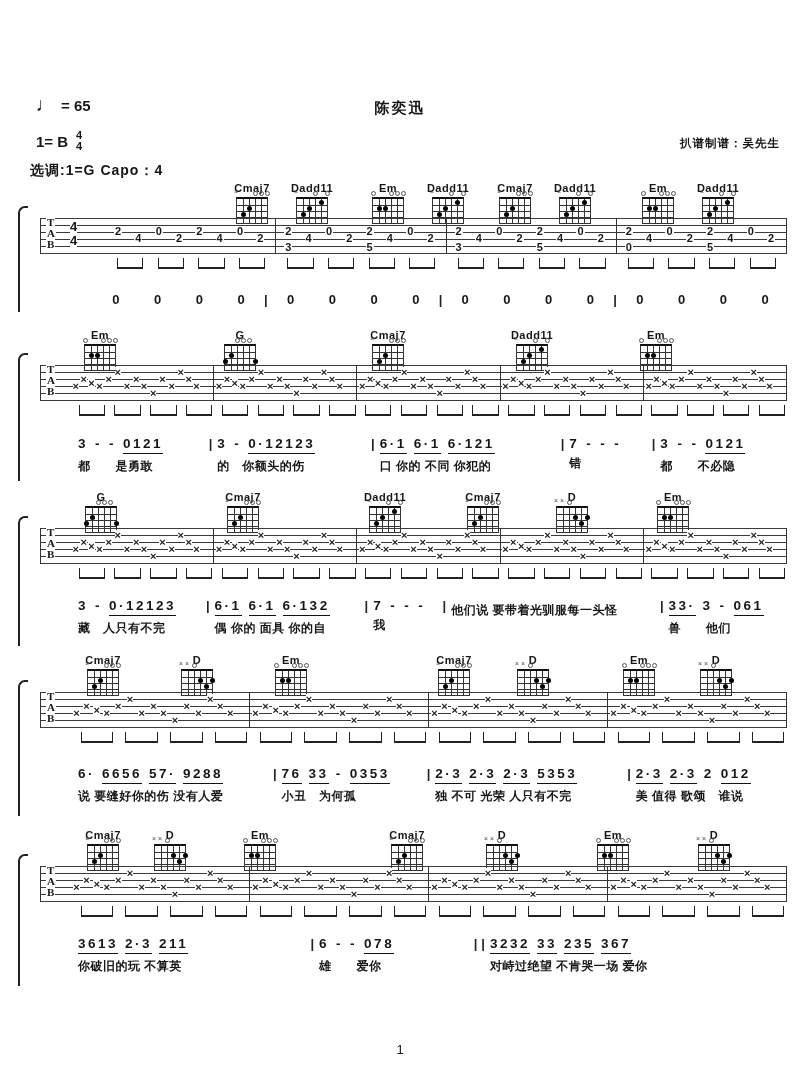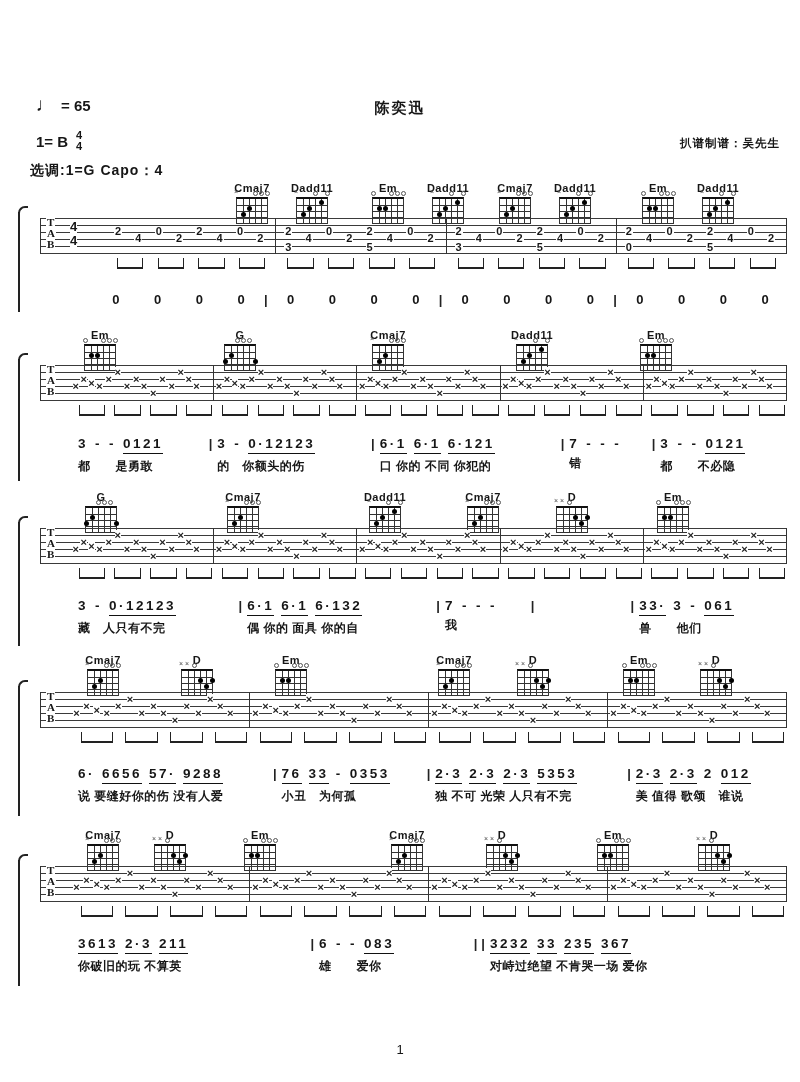--- a/index.html
+++ b/index.html
@@ -809,20 +809,21 @@
             <div class="jnotes">
               <div class="jgroup">7</div>
               <div class="jgroup">-</div>
               <div class="jgroup">-</div>
               <div class="jgroup">-</div>
             </div>
             <div class="jlyr">我</div>
           </div>
           <div class="jdiv">|</div>
           <div class="jmeas" style="flex-grow: 15;">
+            <div class="jlyr">他们说 要带着光驯服每一头怪</div>
           </div>
           <div class="jdiv">|</div>
           <div class="jmeas" style="flex-grow: 9;">
             <div class="jnotes">
               <div class="jgroup jun">33·</div>
               <div class="jgroup">3</div>
               <div class="jgroup">-</div>
               <div class="jgroup jun">061</div>
             </div>
             <div class="jlyr">兽　　他们</div>
@@ -1321,21 +1322,21 @@
               <div class="jgroup jun">211</div>
             </div>
             <div class="jlyr">你破旧的玩 不算英</div>
           </div>
           <div class="jdiv">|</div>
           <div class="jmeas" style="flex-grow: 7;">
             <div class="jnotes">
               <div class="jgroup">6</div>
               <div class="jgroup">-</div>
               <div class="jgroup">-</div>
-              <div class="jgroup jun">083</div>
+              <div class="jgroup jun">078</div>
             </div>
             <div class="jlyr">雄　　爱你</div>
           </div>
           <div class="jdiv">|</div>
           <div class="jdiv">|</div>
           <div class="jmeas" style="flex-grow: 13;">
             <div class="jnotes">
               <div class="jgroup jun">3232</div>
               <div class="jgroup jun">33</div>
               <div class="jgroup jun">235</div>

